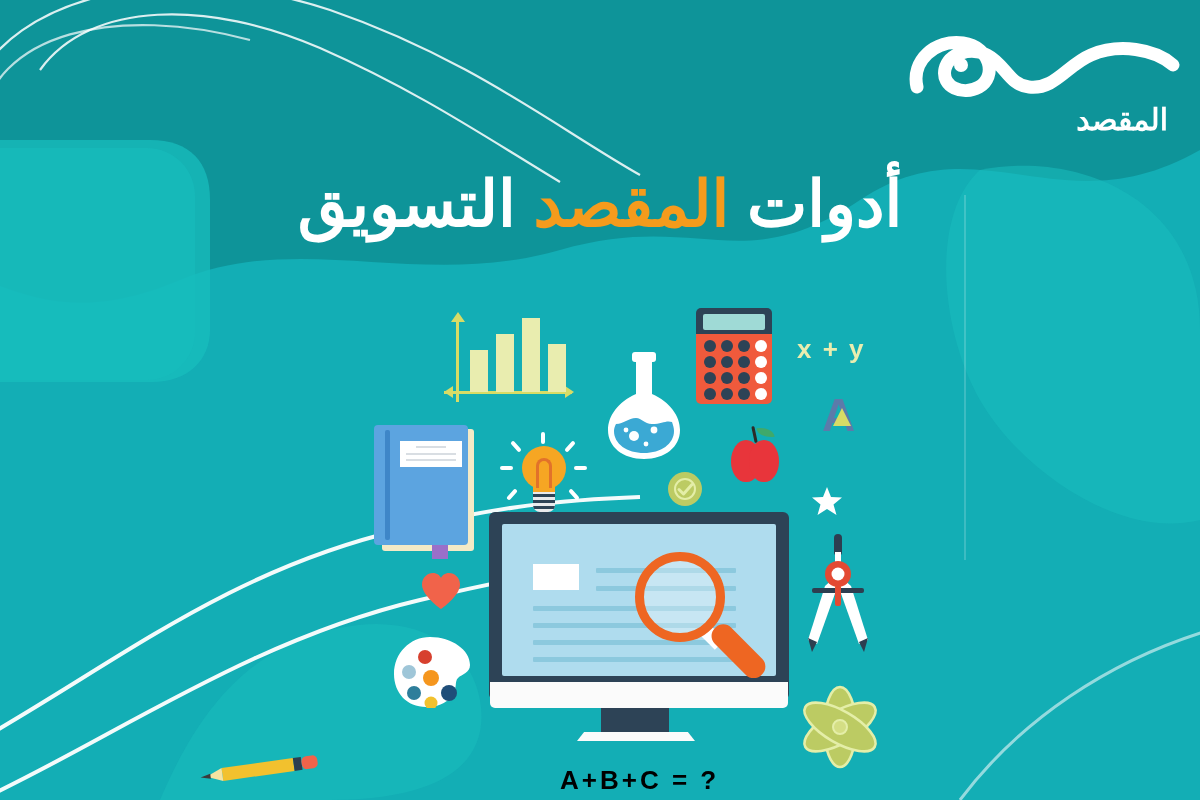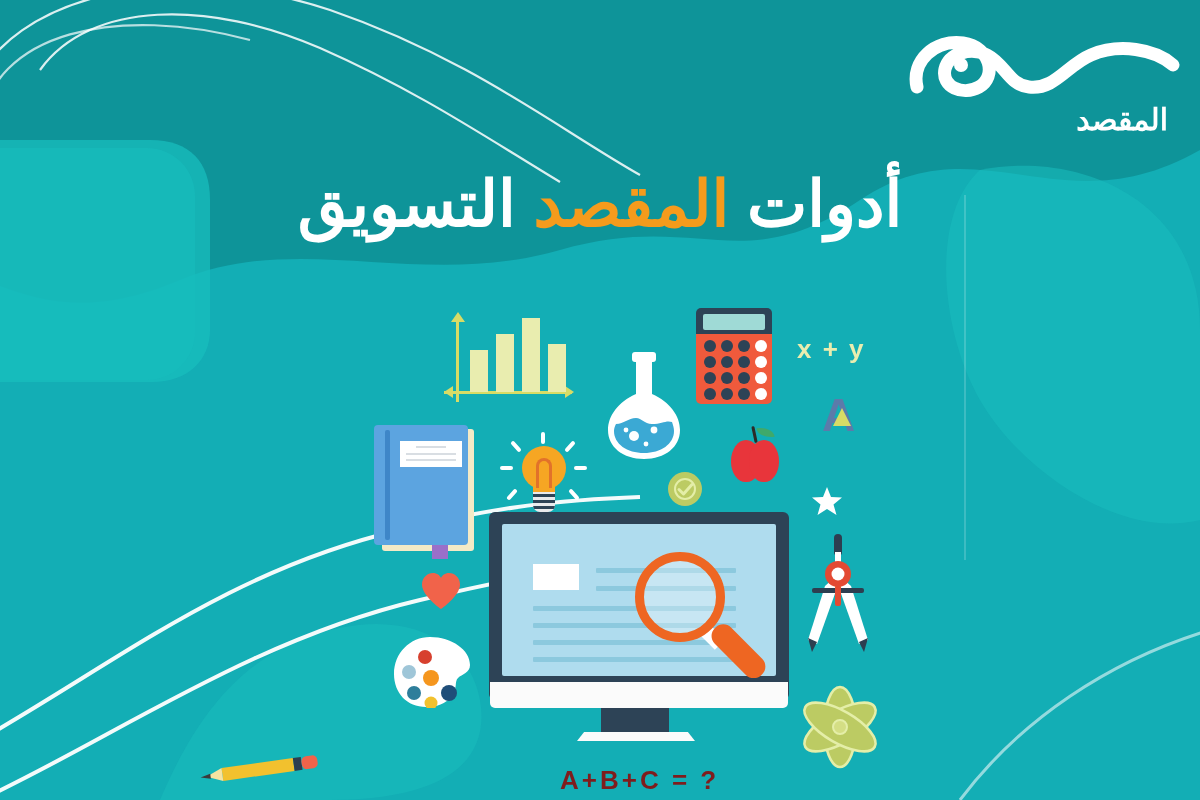--- a/index.html
+++ b/index.html
@@ -117,21 +117,21 @@
   #star{left:812px;top:486px;width:30px;height:30px;}
 
   
   #letterA{left:822px;top:392px;width:40px;height:48px;color:#5C7BAA;font-size:46px;font-weight:bold;line-height:1;}
   #letterA-tri{position:absolute;left:11px;top:16px;width:0;height:0;border-left:9px solid transparent;border-right:9px solid transparent;border-bottom:18px solid #D7DC66;}
 
   
   #xy{left:797px;top:334px;color:#E9EDAF;font-size:26px;font-weight:bold;letter-spacing:2px;}
 
   
-  #eq{left:560px;top:765px;color:#7f1d1d;font-size:26px;font-weight:bold;letter-spacing:3px;}
+  #eq{left:560px;top:765px;color:#000000;font-size:26px;font-weight:bold;letter-spacing:3px;}
 
   
   #pencil{left:196px;top:752px;width:124px;height:34px;}
 </style>
 </head>
 <body>
 
 <div id="stage">
 
   <div id="bg">

